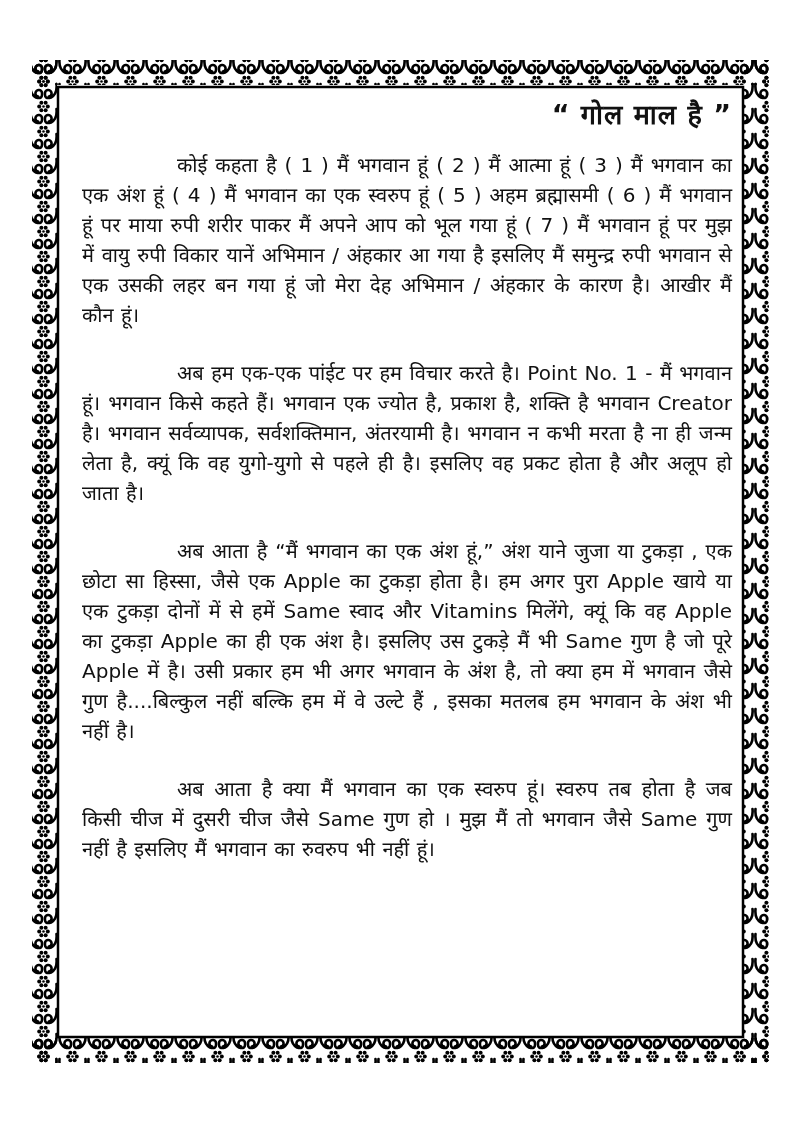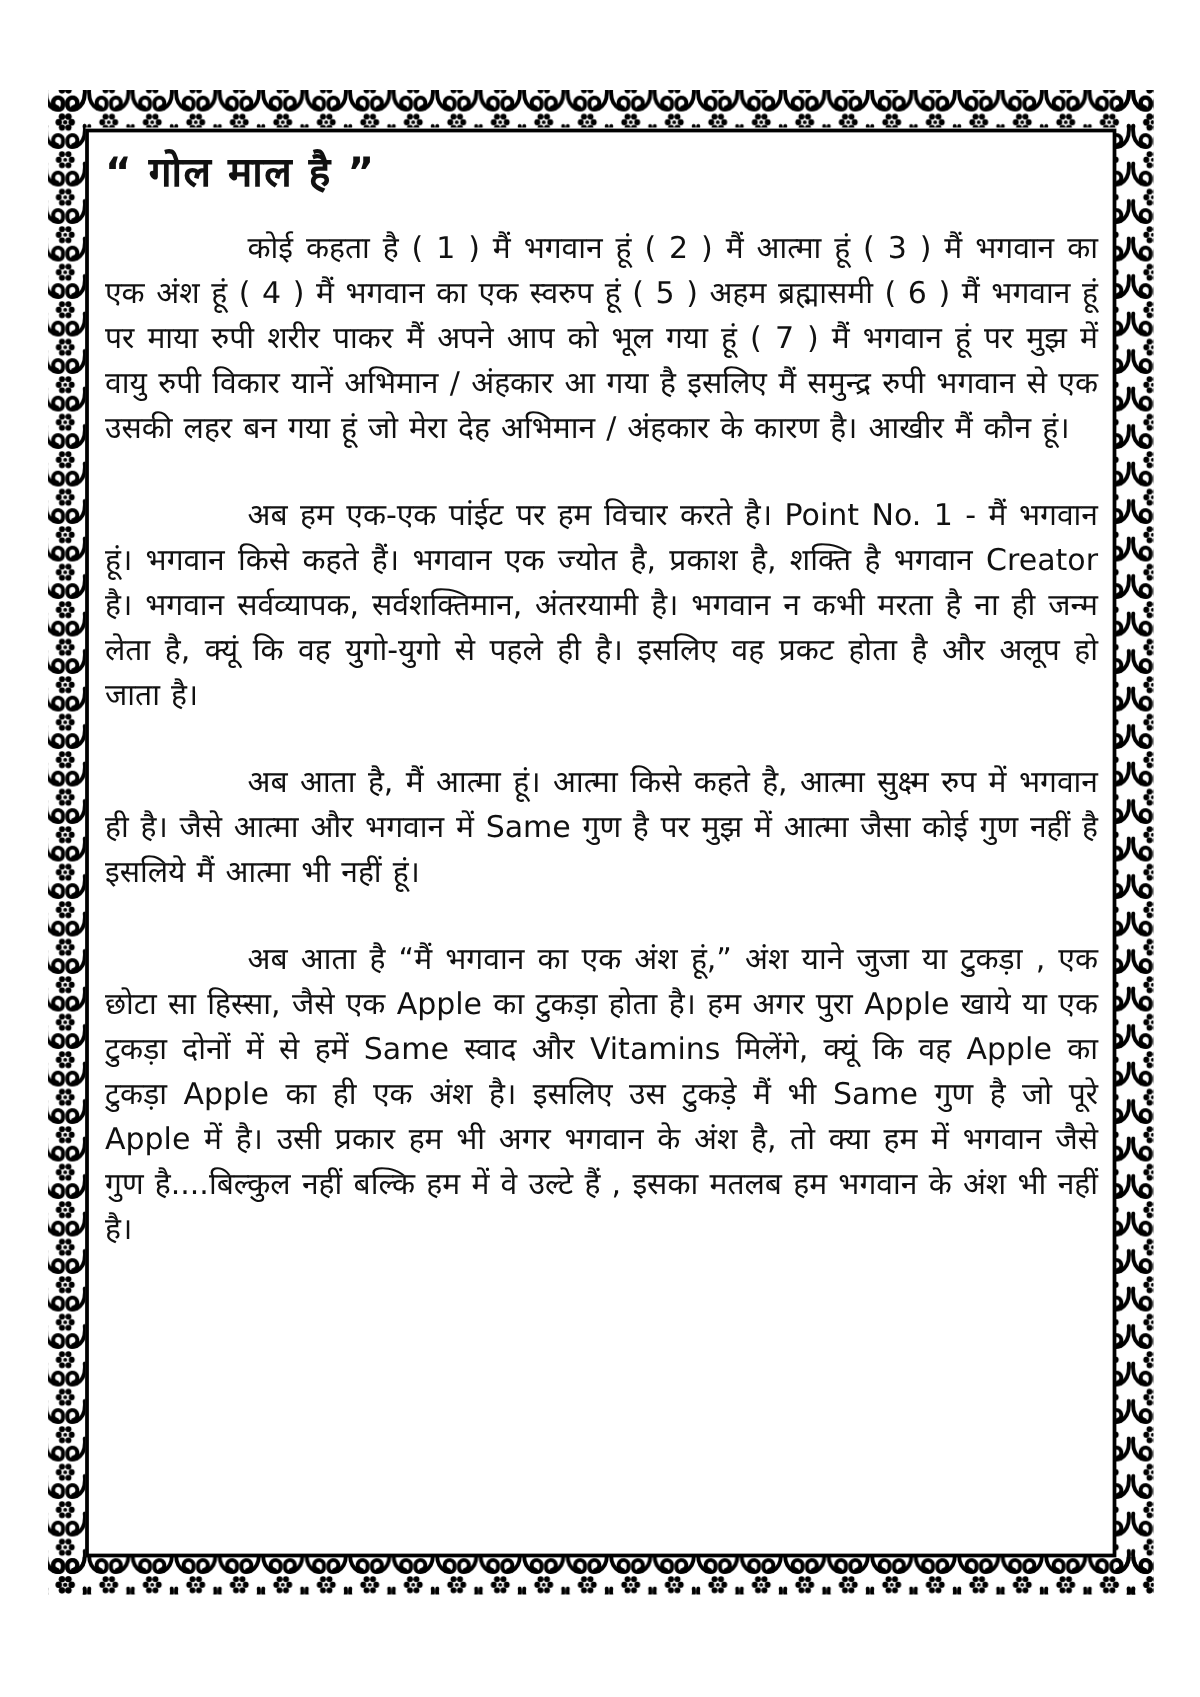--- a/index.html
+++ b/index.html
@@ -13,28 +13,28 @@
   }
   .frame{position:absolute;left:0;top:0;pointer-events:none;}
   .content{
     position:absolute;
     left:70px;
     width:662px;
     top:95px;
   }
   .title{
     margin:0 0 18px 0;
-    text-align:left;
+    text-align:right;
     font-size:27px;
     font-weight:bold;
     letter-spacing:1px;
     color:#111111;
   }
   .para{
-    margin:0 0 28px 0;
+    margin:0 0 28px 12px;
     font-size:20px;
     line-height:30px;
     text-align:justify;
     text-indent:95px;
     color:#111111;
     word-spacing:1px;
   }
   .para:last-child{margin-bottom:0;}
 </style>
 </head>
@@ -71,17 +71,17 @@
 
     <rect x="744" y="60" width="25" height="1003" fill="url(#orn)"></rect>
 
     <rect x="58" y="87" width="685" height="950" fill="none" stroke="#000000" stroke-width="2.5"></rect>
   </svg>
 
   <div class="content">
     <h1 class="title">“ गोल माल है ”</h1>
     <p class="para">कोई कहता है ( 1 ) मैं भगवान हूं ( 2 ) मैं आत्मा हूं ( 3 ) मैं भगवान का एक अंश हूं ( 4 ) मैं भगवान का एक स्वरुप हूं ( 5 ) अहम ब्रह्मासमी ( 6 ) मैं भगवान हूं पर माया रुपी शरीर पाकर मैं अपने आप को भूल गया हूं ( 7 ) मैं भगवान हूं पर मुझ में वायु रुपी विकार यानें अभिमान / अंहकार आ गया है इसलिए मैं समुन्द्र रुपी भगवान से एक उसकी लहर बन गया हूं जो मेरा देह अभिमान / अंहकार के कारण  है। आखीर मैं कौन हूं।</p>
     <p class="para">अब हम एक-एक पांईट पर हम विचार करते है। Point No. 1  -  मैं भगवान हूं। भगवान किसे कहते हैं। भगवान एक ज्योत है, प्रकाश है, शक्ति है भगवान Creator है। भगवान सर्वव्यापक, सर्वशक्तिमान, अंतरयामी है। भगवान न कभी मरता है ना ही जन्म लेता है, क्यूं कि वह युगो-युगो से पहले ही है। इसलिए वह प्रकट होता है और अलूप हो जाता है।</p>
-    <p class="para">अब आता है, मैं आत्मा हूं। आत्मा किसे कहते है, आत्मा सुक्ष्म रुप में भगवान ही है। जैसे आत्मा और भगवान में Same गुण है पर मुझ में आत्मा जैसा कोई गुण नहीं है इसलिये मैं आत्मा भी नहीं हूं।</p>
     <p class="para">अब आता है “मैं भगवान का एक अंश हूं,” अंश याने जुजा या टुकड़ा , एक छोटा सा हिस्सा, जैसे एक Apple का टुकड़ा होता है। हम अगर पुरा Apple खाये या एक टुकड़ा दोनों में से हमें Same स्वाद और Vitamins मिलेंगे, क्यूं कि वह Apple का टुकड़ा Apple का ही एक अंश है। इसलिए उस टुकड़े मैं भी Same गुण है जो पूरे Apple में है। उसी प्रकार हम भी अगर भगवान के अंश है, तो क्या हम में भगवान जैसे गुण है....बिल्कुल नहीं बल्कि हम में वे उल्टे हैं , इसका मतलब हम भगवान के अंश भी नहीं है।</p>
+    <p class="para">अब आता है क्या मैं भगवान का एक स्वरुप हूं। स्वरुप तब होता है जब किसी चीज में दुसरी चीज जैसे Same गुण हो । मुझ मैं तो भगवान जैसे Same गुण नहीं है इसलिए मैं भगवान का रुवरुप भी नहीं हूं।</p>
   </div>
 
 </div>
 
 </body></html>

